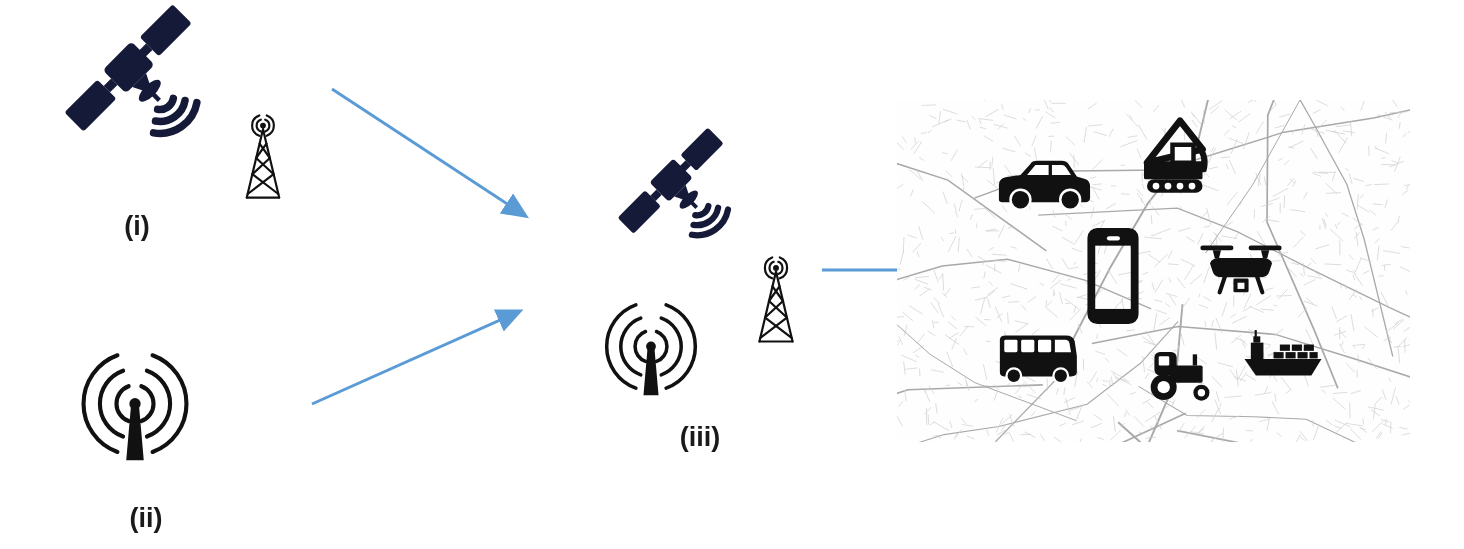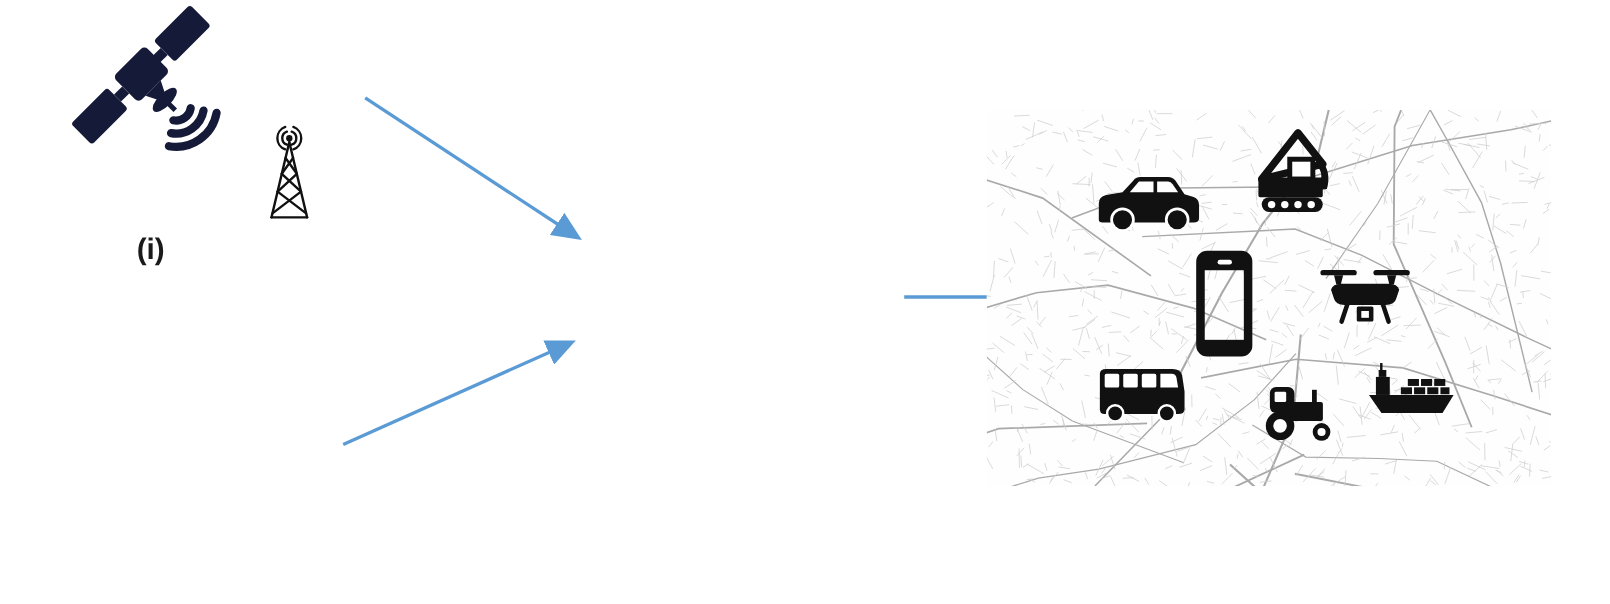--- a/index.html
+++ b/index.html
@@ -188,21 +188,39 @@
   <div class="abs" style="left:0;top:0;width:330px;height:260px">
     <svg class="abs" style="left:58px;top:0" width="165" height="156">
         <use href="#sym-satellite"></use>
       </svg>
     <svg class="abs" style="left:227px;top:113px" width="72" height="90">
         <use href="#sym-tower"></use>
       </svg>
     <div class="node-label" style="left:137px;top:211px">(i)</div>
   </div>
 
-
+  <div class="abs" style="left:0;top:330px;width:250px;height:219px">
+    <svg class="abs" style="left:63px;top:15px" width="144" height="144">
+        <use href="#sym-antenna"></use>
+      </svg>
+    <div class="node-label" style="left:146px;top:173px">(ii)</div>
+  </div>
+
+  <div class="abs" style="left:560px;top:100px;width:280px;height:380px">
+    <svg class="abs" style="left:52px;top:24px" width="138" height="130">
+        <use href="#sym-satellite"></use>
+      </svg>
+    <svg class="abs" style="left:29px;top:196px" width="124" height="124">
+        <use href="#sym-antenna"></use>
+      </svg>
+    <svg class="abs" style="left:179px;top:155px" width="74" height="92">
+        <use href="#sym-tower"></use>
+      </svg>
+    <div class="node-label" style="left:140px;top:322px">(iii)</div>
+  </div>
 
   <div class="map-panel">
     <svg class="texture" width="513" height="342" viewBox="0 0 513 342">
         <path d="M308.4,153.3L355.4,85.2L414.7,-20.9L453.7,-130.0L508.7,-177.7L588.1,-251.6" stroke="#a9a9a9" stroke-width="1.0" fill="none"></path>
         <path d="M241.5,286.4L290.1,315.5L356.8,316.8L409.2,319.3L497.5,360.9L586.5,370.7" stroke="#a9a9a9" stroke-width="1.1" fill="none"></path>
         <path d="M285.5,204.1L278.6,281.0L239.1,372.0L235.4,448.3L271.2,553.4L292.4,610.6" stroke="#a9a9a9" stroke-width="1.9" fill="none"></path>
         <path d="M221.2,322.3L266.0,362.7L358.4,425.0L472.4,440.5L585.6,435.0L709.3,431.0" stroke="#a9a9a9" stroke-width="2.0" fill="none"></path>
         <path d="M288.7,313.3L213.1,348.3L111.8,385.2L4.4,443.9L-125.0,453.2L-201.5,456.9" stroke="#a9a9a9" stroke-width="1.7" fill="none"></path>
         <path d="M160.7,268.8L213.6,166.9L250.8,103.4L301.2,40.6L325.4,-60.4L341.5,-164.0" stroke="#a9a9a9" stroke-width="1.9" fill="none"></path>
         <path d="M167.4,271.0L98.9,341.3L84.4,447.6L25.5,509.2L-24.2,565.7L-41.1,678.2" stroke="#a9a9a9" stroke-width="1.3" fill="none"></path>

